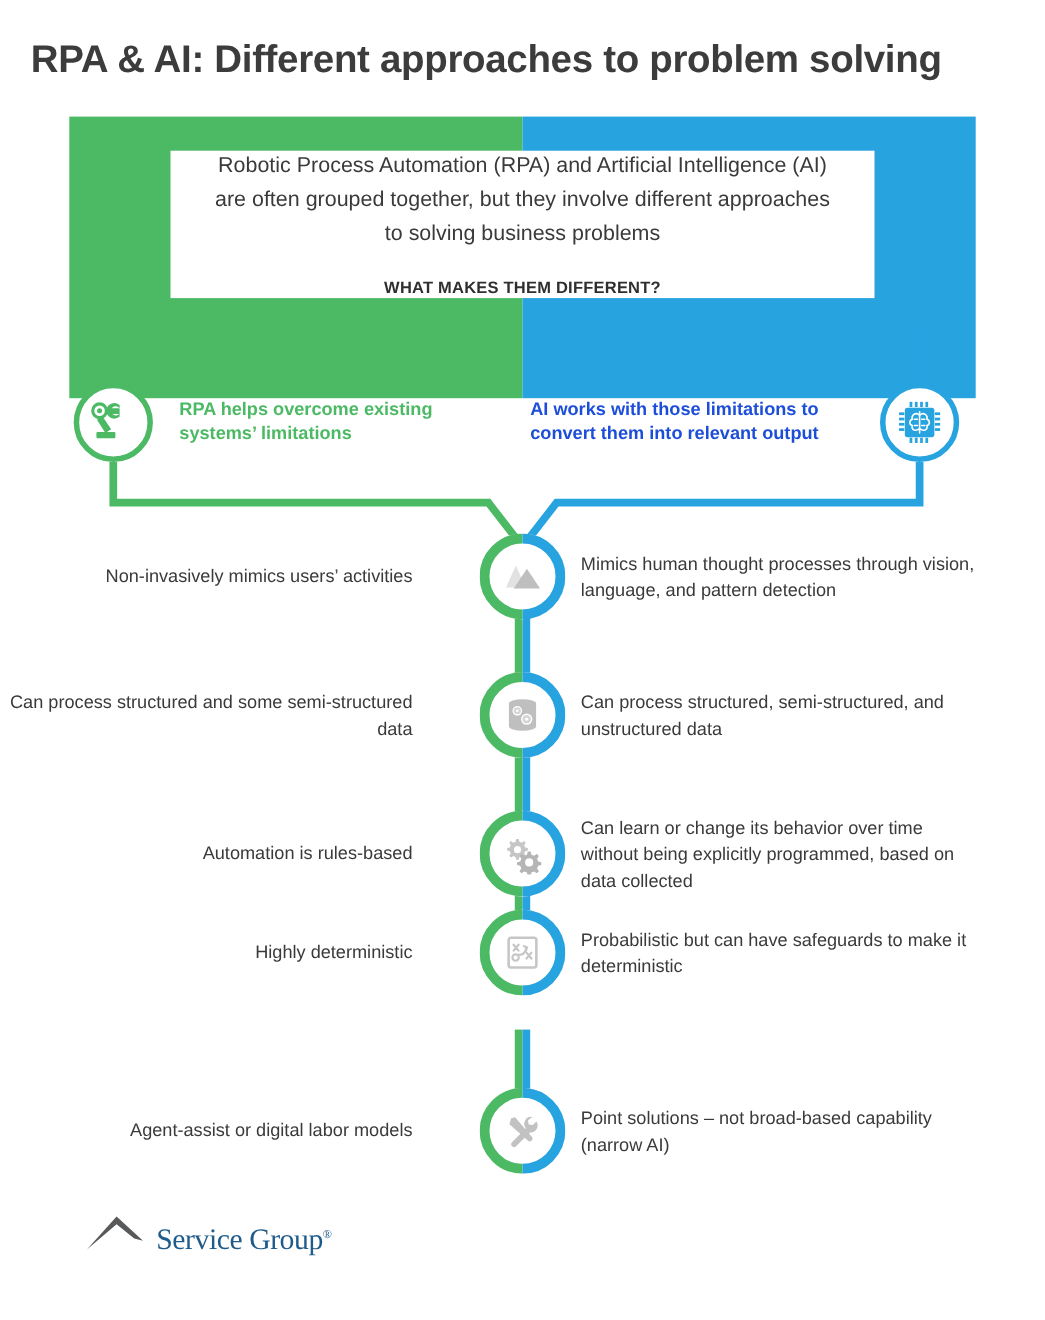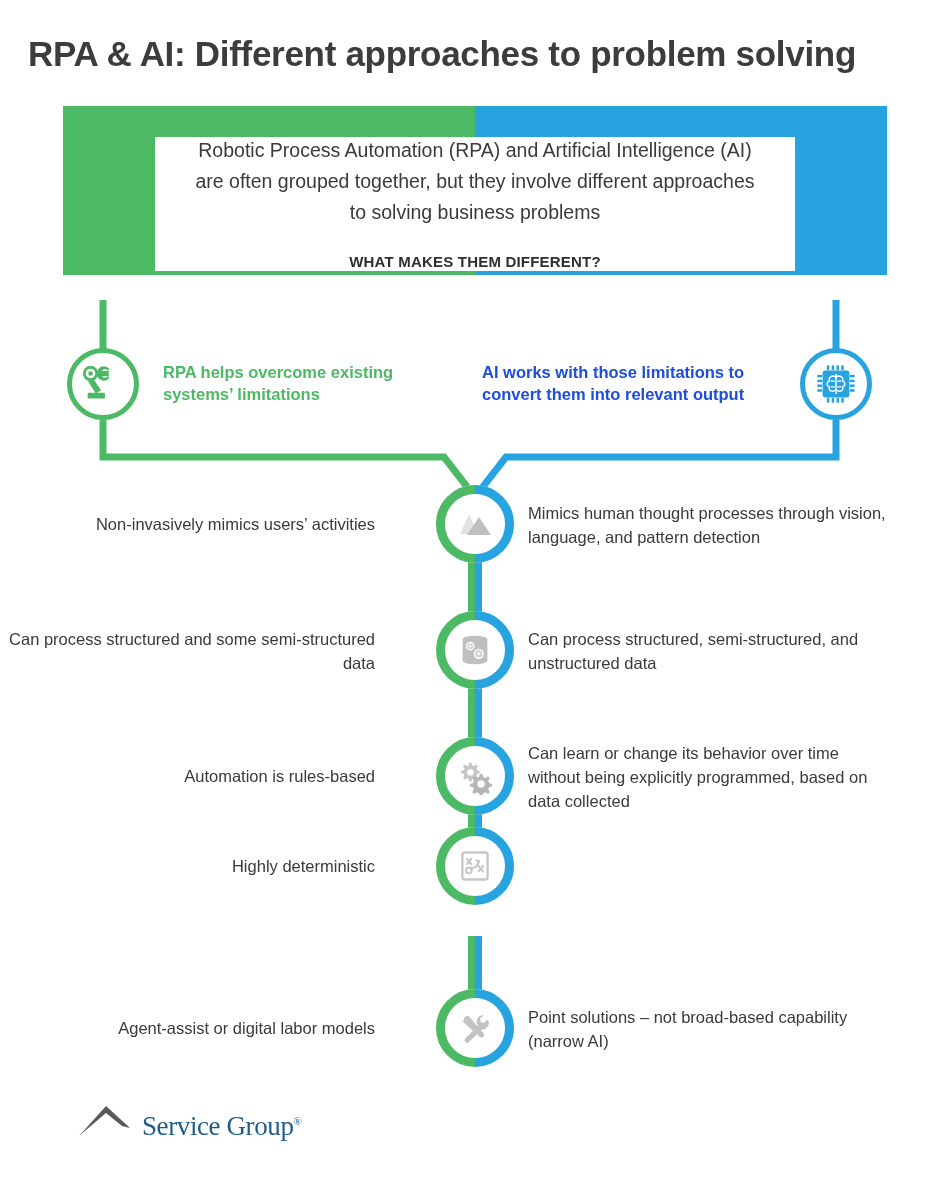--- a/index.html
+++ b/index.html
@@ -7,21 +7,21 @@
   body { font-family:"Liberation Sans", sans-serif; color:#3a3a3a; position:relative; overflow:hidden; }
 
   
   .page-title{
     position:absolute; left:28px; top:34px; width:900px;
     font-size:35px; font-weight:bold; color:#3c3c3c;
     letter-spacing:-0.3px; white-space:nowrap;
   }
 
   
-  .banner{ position:absolute; left:63px; top:106px; width:824px; height:169px; }
+  .banner{ position:absolute; left:63px; top:106px; width:824px; height:256px; }
   .banner-green{ position:absolute; left:0; top:0; width:50%; height:100%; background:#4CB964; }
   .banner-blue { position:absolute; left:50%; top:0; width:50%; height:100%; background:#27A3E0; }
   .banner-card{
     position:absolute; left:92px; top:31px; width:640px; height:134px;
     background:#ffffff; display:flex; flex-direction:column;
     align-items:center; justify-content:center; padding:4px 10px 8px;
   }
   .banner-card p{
     font-size:19.5px; line-height:31px; text-align:center; color:#3a3a3a;
     max-width:560px;
@@ -235,20 +235,21 @@
           <path d="M25 18 l2.8 0 l.7 3 l2.6 1.1 l2.6-1.8 l2 2 l-1.8 2.6 l1.1 2.6 l3 .7 l0 2.8 l-3 .7 l-1.1 2.6 l1.8 2.6 l-2 2 l-2.6-1.8 l-2.6 1.1 l-.7 3 l-2.8 0 l-.7-3 l-2.6-1.1 l-2.6 1.8 l-2-2 l1.8-2.6 l-1.1-2.6 l-3-.7 l0-2.8 l3-.7 l1.1-2.6 l-1.8-2.6 l2-2 l2.6 1.8 l2.6-1.1 z"></path>
         </g>
         <circle cx="26.4" cy="28.4" r="3.9" fill="#ffffff"></circle>
       </svg>
     </div>
   </div>
 </div>
 
 <div class="row" style="top:827px">
   <div class="left-text" style="top:27px">Highly deterministic</div>
+  <div class="right-text" style="top:16px">Probabilistic but can have safeguards to make it deterministic</div>
   <div class="node">
     <div class="ring-g"></div>
     <div class="ring-b"></div>
     <div class="glyph">
       <svg width="36" height="36" viewBox="0 0 40 40">
         <rect x="6" y="5" width="28" height="30" rx="2.5" fill="none" stroke="#c6c6c6" stroke-width="2.6"></rect>
         <g stroke="#c6c6c6" stroke-width="2.2" fill="none" stroke-linecap="round">
           <path d="M11 12 l5 6 M16 12 l-5 6"></path>
           <path d="M24 26 l5 -6 M29 26 l-5 -6"></path>
           <path d="M16 22 c5 1 7 -3 8 -7"></path>

